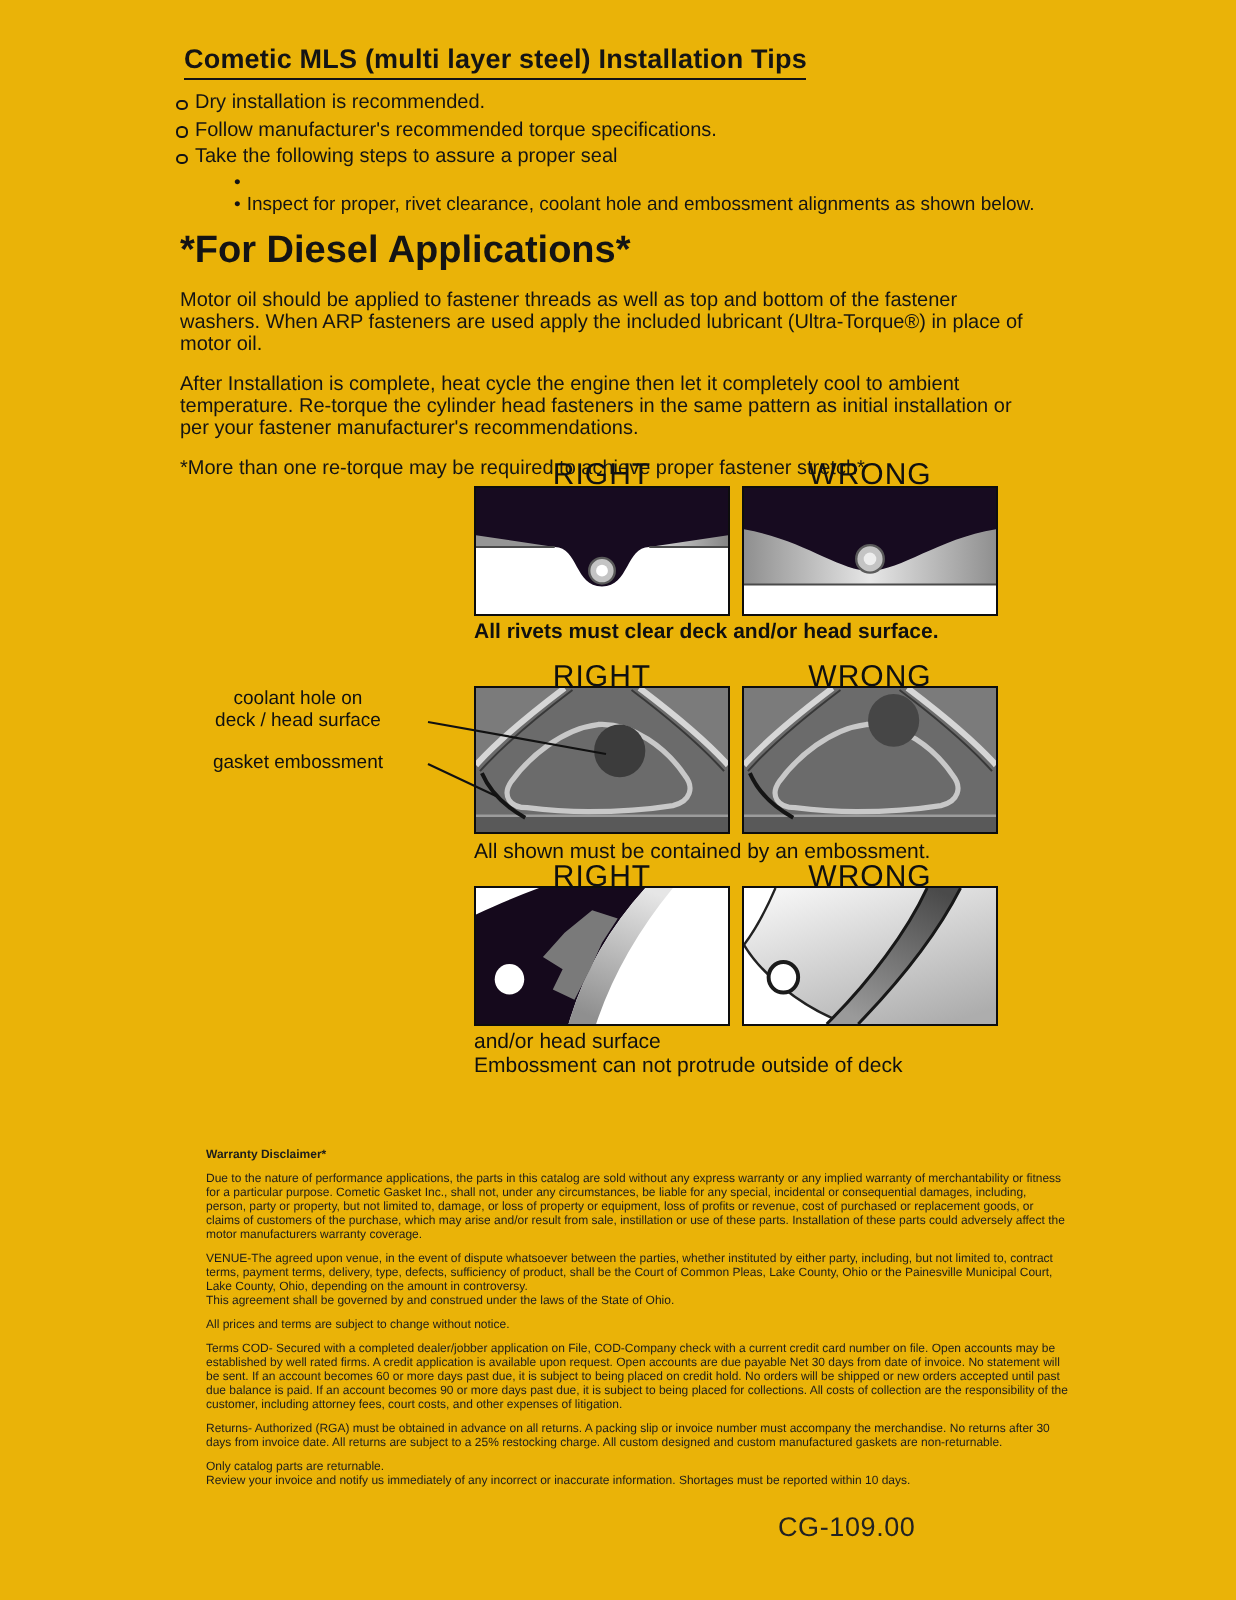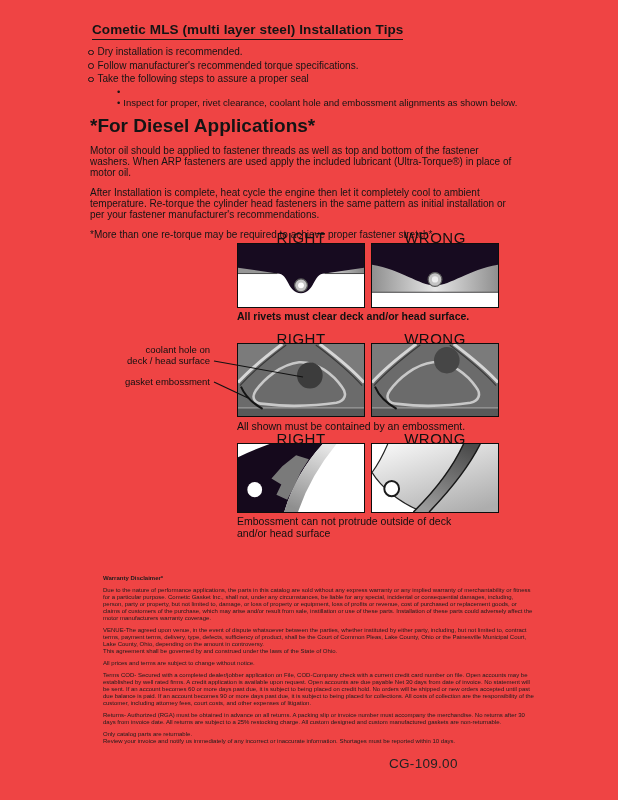--- a/index.html
+++ b/index.html
@@ -1,16 +1,16 @@
 <!DOCTYPE html>
 <html><head>
 <meta charset="utf-8">
 <style>
   html,body { margin:0; padding:0; background:#ffffff; }
-  .page { position:relative; width:618px; height:800px; background:#ef4444;
+  .page { position:relative; width:618px; height:800px; background:#eab308;
           font-family:"Liberation Sans", sans-serif; color:#141414; overflow:hidden; }
 
   .title { position:absolute; left:92px; top:22px; font-size:13.5px; font-weight:bold;
            letter-spacing:0.1px; border-bottom:1.6px solid #141414; padding-bottom:2px; }
 
   .tips { position:absolute; left:88px; top:45px; width:470px; }
   .tip-row { display:flex; align-items:flex-start; font-size:10px; line-height:13.5px; }
   .o-marker { width:3.5px; height:3.5px; border:1px solid #141414; border-radius:50%;
               margin:4.5px 4px 0 0; flex:none; }
   .sub-row { display:flex; align-items:flex-start; font-size:9.5px; line-height:11.8px; margin-left:29px; }
@@ -20,21 +20,21 @@
   .diesel-h { font-size:19px; font-weight:bold; margin:0 0 8px 0; }
   .diesel-p { font-size:10px; line-height:11px; margin:0 0 9px 0; }
 
   .fig-header { position:absolute; width:128px; text-align:center; font-size:15px;
                 letter-spacing:0.5px; color:#101010; }
   .panel { position:absolute; width:128px; border:1.5px solid #0d0d0d; box-sizing:border-box;
            background:#fff; }
   .panel svg { display:block; width:100%; height:100%; }
   .caption { position:absolute; font-size:10.5px; line-height:12px; color:#101010; }
 
-  .f2-label { position:absolute; left:88px; width:122px; text-align:right;
+  .f2-label { position:absolute; left:88px; width:122px; text-align:center;
               font-size:9.5px; line-height:11px; color:#101010; }
   .leader-svg { position:absolute; left:90px; top:330px; pointer-events:none; }
 
   .legal { position:absolute; left:103px; top:575px; width:431px; font-size:6px;
            line-height:7px; color:#1c1c1c; }
   .legal-h { font-weight:bold; margin:0 0 5px 0; }
   .legal p { margin:0 0 5px 0; }
   .legal p.tight { margin:0; }
 
   .doc-code { position:absolute; left:389px; top:756px; font-size:13.5px; letter-spacing:0.3px; color:#222; }
@@ -202,22 +202,22 @@
       <path d="M16,0 C12,9 7,19 0,28" stroke="#222222" stroke-width="1.2" fill="none"></path>
       <path d="M0,28 C8,41 27,58 52,67" stroke="#222222" stroke-width="1.2" fill="none"></path>
       <path d="M93,0 L110,0 C99,21 80,45 58,67 L42,67 C64,46 83,21 93,0 Z" fill="url(#f3wsg)"></path>
       <path d="M93,0 C83,21 64,46 42,67" stroke="#181818" stroke-width="1.5" fill="none"></path>
       <path d="M110,0 C99,21 80,45 58,67" stroke="#181818" stroke-width="1.5" fill="none"></path>
       <circle cx="20" cy="44" r="7.5" fill="#ffffff" stroke="#1b1b1b" stroke-width="2"></circle>
     </svg>
   </div>
 
   <div class="caption" style="left:237px; top:515px;">
+    <div>and/or head surface</div>
     <div>Embossment can not protrude outside of deck</div>
-    <div>and/or head surface</div>
   </div>
 
   <div class="legal">
     <div class="legal-h">Warranty Disclaimer*</div>
     <p>Due to the nature of performance applications, the parts in this catalog are sold without any express warranty or any implied warranty of merchantability or fitness for a particular purpose.  Cometic Gasket Inc., shall not, under any circumstances, be liable for any special, incidental or consequential damages, including, person, party or property, but not limited to, damage, or loss of property or equipment, loss of profits or revenue, cost of purchased or replacement goods, or claims of customers of the purchase, which may arise and/or result from sale, instillation or use of these parts.  Installation of these parts could adversely affect the motor manufacturers warranty coverage.</p>
     <p class="tight">VENUE-The agreed upon venue, in the event of dispute whatsoever between the parties, whether instituted by either party, including, but not limited to, contract terms, payment terms, delivery, type, defects, sufficiency of product, shall be the Court of Common Pleas, Lake County, Ohio or the Painesville Municipal Court, Lake County, Ohio, depending on the amount in controversy.</p>
     <p>This agreement shall be governed by and construed under the laws of the State of Ohio.</p>
     <p>All prices and terms are subject to change without notice.</p>
     <p>Terms COD- Secured with a completed dealer/jobber application on File, COD-Company check with a current credit card number on file.  Open accounts may be established by well rated firms.  A credit application is available upon request.  Open accounts are due payable Net 30 days from date of invoice.  No statement will be sent.  If an account becomes 60 or more days past due, it is subject to being placed on credit hold.  No orders will be shipped or new orders accepted until past due balance is paid.  If an account becomes 90 or more days past due, it is subject to being placed for collections.  All costs of collection are the responsibility of the customer, including attorney fees, court costs, and other expenses of litigation.</p>
     <p>Returns- Authorized (RGA) must be obtained in advance on all returns.  A packing slip or invoice number must accompany the merchandise.  No returns after 30 days from invoice date.  All returns are subject to a 25% restocking charge.  All custom designed and custom manufactured gaskets are non-returnable.</p>

